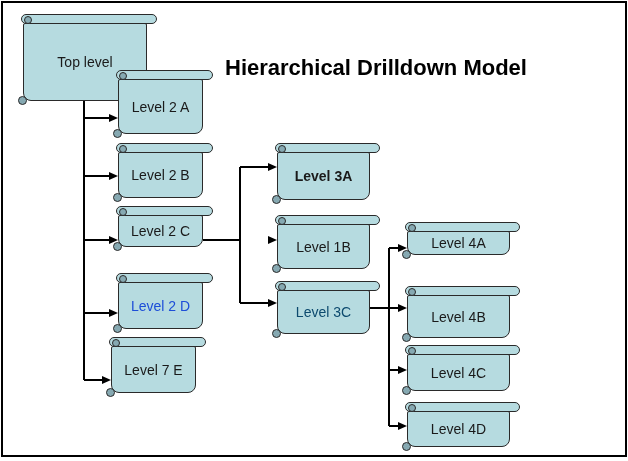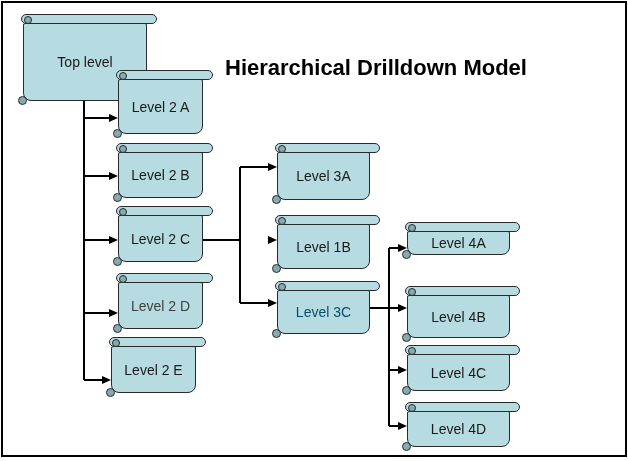--- a/index.html
+++ b/index.html
@@ -84,45 +84,45 @@
         <div class="curl-bottom"></div>
       </div>
       <div class="scroll" style="left: 118px; top: 152px; width: 85px; height: 46px; --fill: #b6dbe0; --stroke: #2a2a2a; --curl: #86a9b2;">
         <div class="bar" style="width: 97px;"></div>
         <div class="curl-top"></div>
         <div class="body">
           <div class="" style="color: rgb(26, 26, 26);">Level 2 B</div>
         </div>
         <div class="curl-bottom"></div>
       </div>
-      <div class="scroll" style="left: 118px; top: 215px; width: 85px; height: 47px; border-radius: 8px; --fill: #b6dbe0; --stroke: #2a2a2a; --curl: #86a9b2;">
+      <div class="scroll" style="left: 118px; top: 215px; width: 85px; height: 32px; border-radius: 8px; --fill: #b6dbe0; --stroke: #2a2a2a; --curl: #86a9b2;">
         <div class="bar" style="width: 97px;"></div>
         <div class="curl-top"></div>
         <div class="body">
           <div class="" style="color: rgb(26, 26, 26);">Level 2 C</div>
         </div>
         <div class="curl-bottom"></div>
       </div>
       <div class="scroll" style="left: 118px; top: 282px; width: 85px; height: 47px; --fill: #b6dbe0; --stroke: #2a2a2a; --curl: #86a9b2;">
         <div class="bar" style="width: 97px;"></div>
         <div class="curl-top"></div>
         <div class="body">
-          <div class="" style="color: #404040;">Level 2 D</div>
+          <div class="" style="color: #1d4ed8;">Level 2 D</div>
         </div>
         <div class="curl-bottom"></div>
       </div>
       <div class="scroll" style="left: 111px; top: 346px; width: 85px; height: 47px; --fill: #b6dbe0; --stroke: #2a2a2a; --curl: #86a9b2;">
         <div class="bar" style="width: 97px;"></div>
         <div class="curl-top"></div>
         <div class="body">
-          <div class="" style="color: rgb(26, 26, 26);">Level 2 E</div>
+          <div class="" style="color: rgb(26, 26, 26);">Level 7 E</div>
         </div>
         <div class="curl-bottom"></div>
       </div>
-      <div class="scroll" style="left: 277px; top: 152px; width: 93px; height: 48px; --fill: #b6dbe0; --stroke: #2a2a2a; --curl: #86a9b2;">
+      <div class="scroll" style="left: 277px; top: 152px; width: 93px; height: 48px; font-weight: bold; --fill: #b6dbe0; --stroke: #2a2a2a; --curl: #86a9b2;">
         <div class="bar" style="width: 105px;"></div>
         <div class="curl-top"></div>
         <div class="body">
           <div class="" style="color: rgb(26, 26, 26);">Level 3A</div>
         </div>
         <div class="curl-bottom"></div>
       </div>
       <div class="scroll" style="left: 277px; top: 224px; width: 93px; height: 45px; --fill: #b6dbe0; --stroke: #2a2a2a; --curl: #86a9b2;">
         <div class="bar" style="width: 105px;"></div>
         <div class="curl-top"></div>

